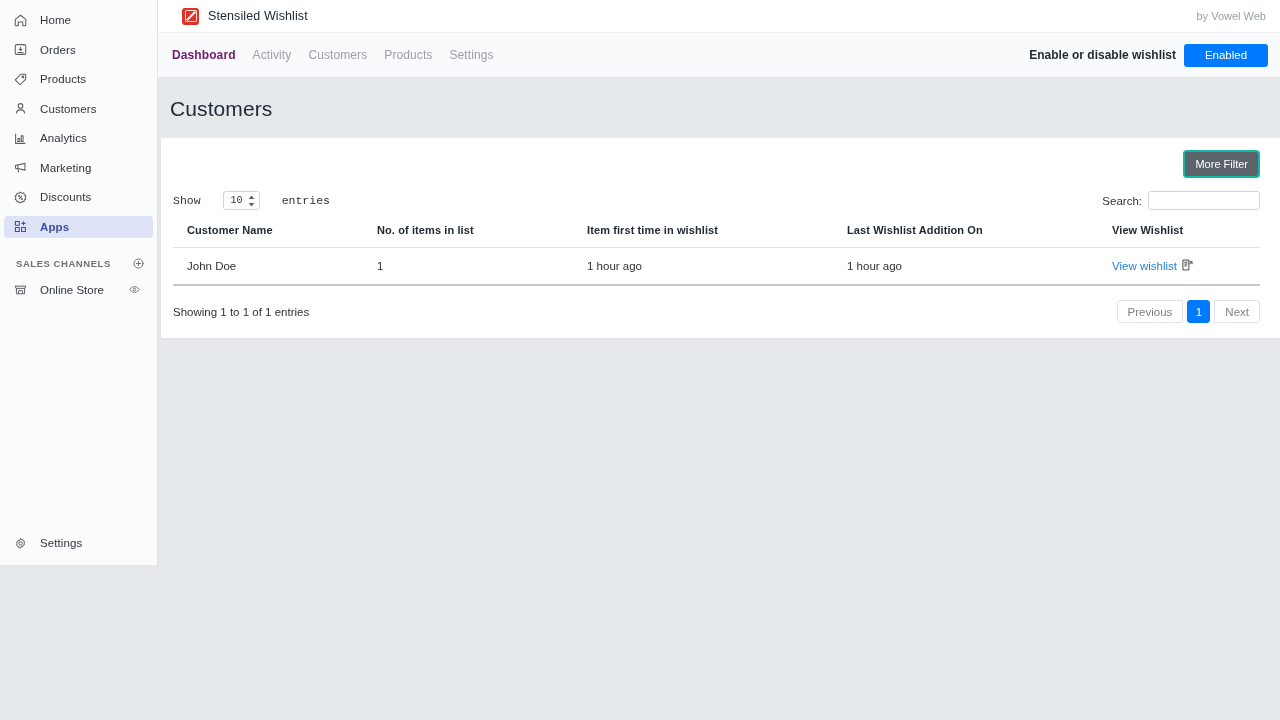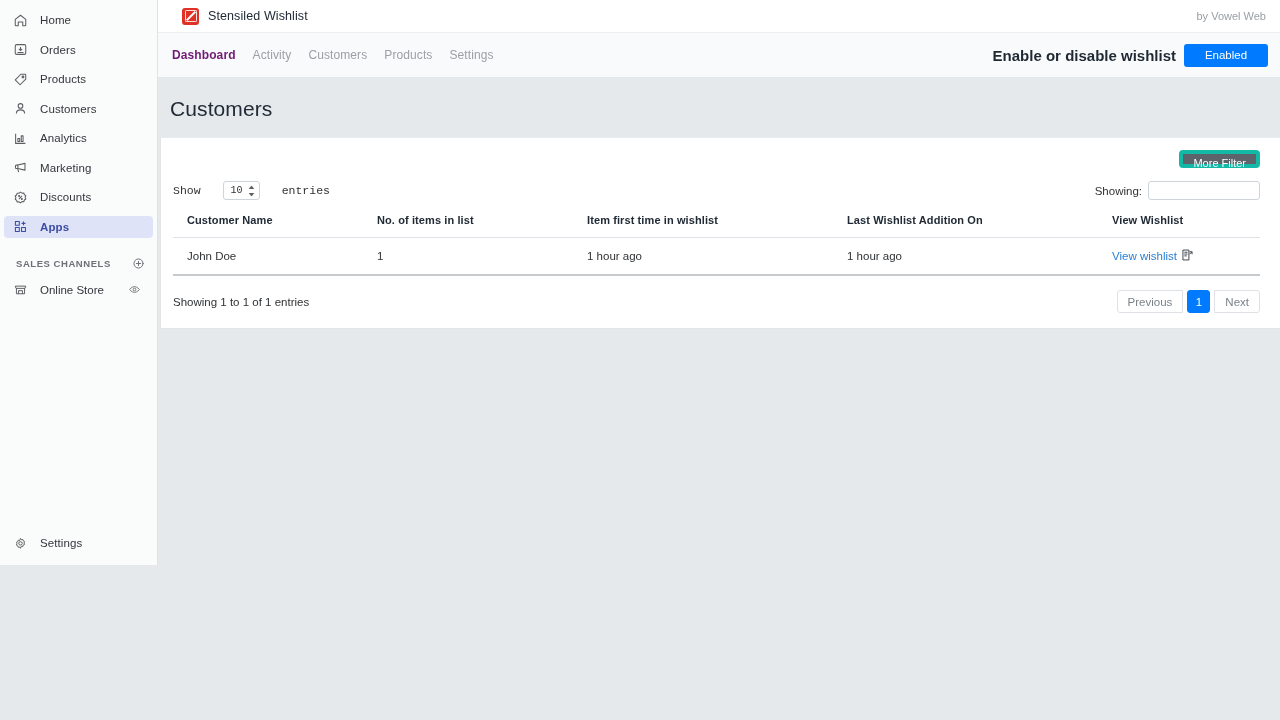--- a/index.html
+++ b/index.html
@@ -160,21 +160,21 @@
     letter-spacing: 0.1px;
   }
   .tab.active { color: #701a75; font-weight: bold; }
   .tabbar-right {
     margin-left: auto;
     display: flex;
     align-items: center;
     gap: 8px;
   }
   .toggle-label {
-    font-size: 15px;
+    font-size: 12px;
     font-weight: bold;
     color: #1f2933;
   }
   .btn-enabled {
     background: #007bff;
     color: #ffffff;
     border: none;
     border-radius: 3px;
     font-size: 11.5px;
     font-family: inherit;
@@ -207,26 +207,26 @@
   .card-inner { padding: 10px 20px 0 12px; }
 
   .filter-row {
     display: flex;
     justify-content: flex-end;
     padding-top: 2px;
   }
   .btn-more-filter {
     background: #5c636a;
     color: #ffffff;
-    border: 4px solid #14b8a6;
+    border: 2px solid #14b8a6;
     border-radius: 4px;
     font-size: 11px;
     font-family: inherit;
     padding: 0 10px;
-    height: 18px;
+    height: 28px;
     line-height: 19px;
     cursor: pointer;
   }
 
   .controls-row {
     display: flex;
     align-items: center;
     margin-top: 13px;
   }
   .show-entries {
@@ -549,21 +549,21 @@
               <span class="stepper">
                 <svg width="7" height="11" viewBox="0 0 7 11" fill="#5c5f62">
                   <path d="M3.5 0 6.3 3.6H0.7z"></path>
                   <path d="M3.5 11 0.7 7.4h5.6z"></path>
                 </svg>
               </span>
             </span>
             <span>entries</span>
           </div>
           <div class="search-wrap">
-            <span>Showing:</span>
+            <span>Search:</span>
             <input class="search-input" type="text" placeholder="" style="">
           </div>
         </div>
 
         <table class="data">
           <thead>
             <tr>
               <th class="col-1">Customer Name</th>
               <th class="col-2">No. of items in list</th>
               <th class="col-3">Item first time in wishlist</th>

